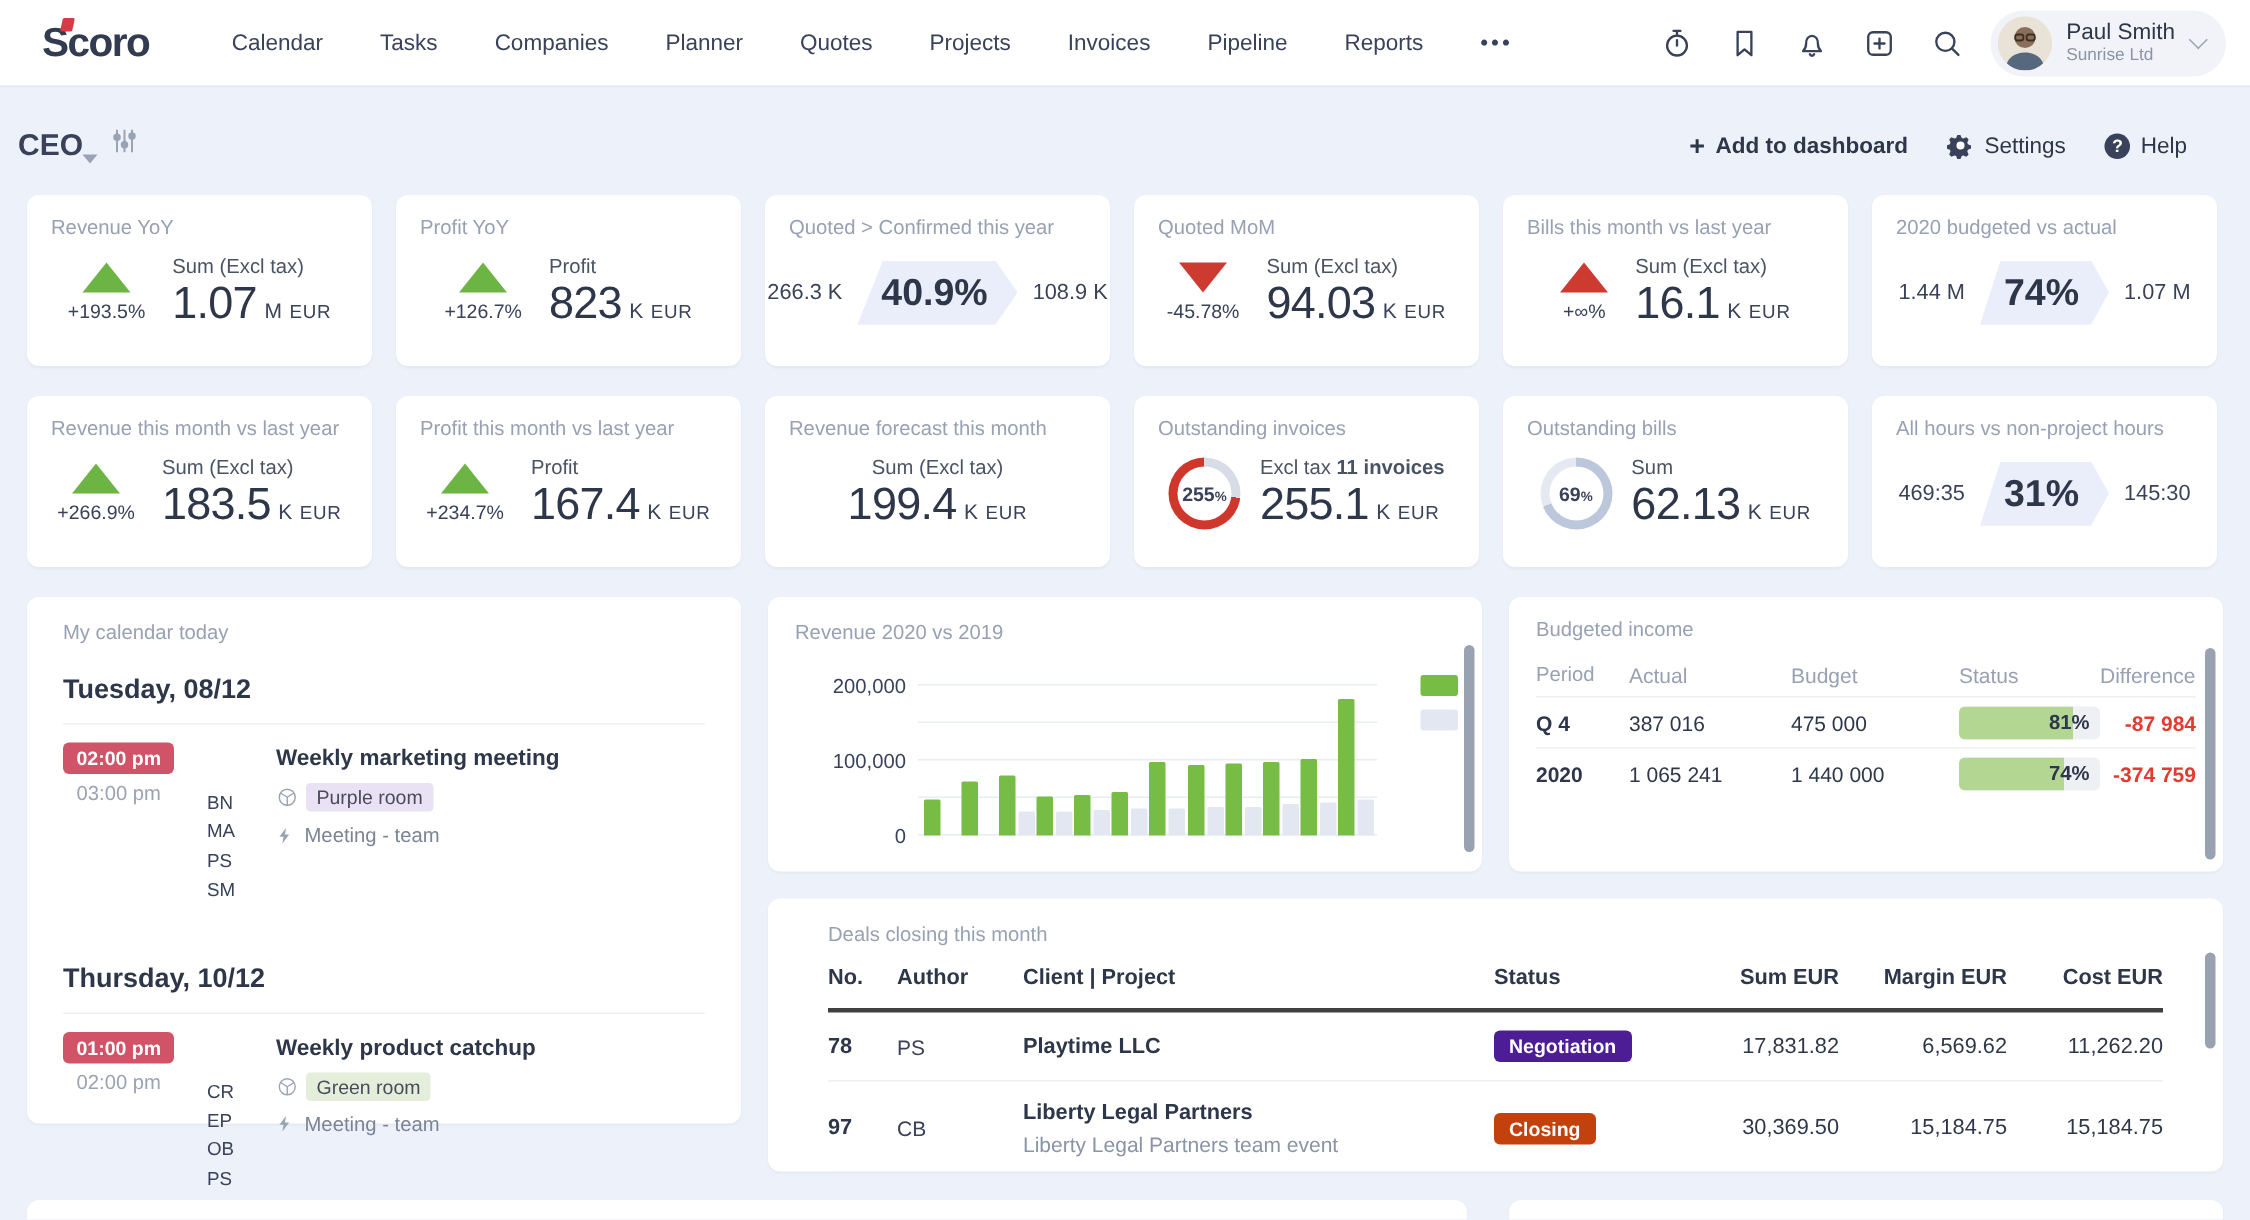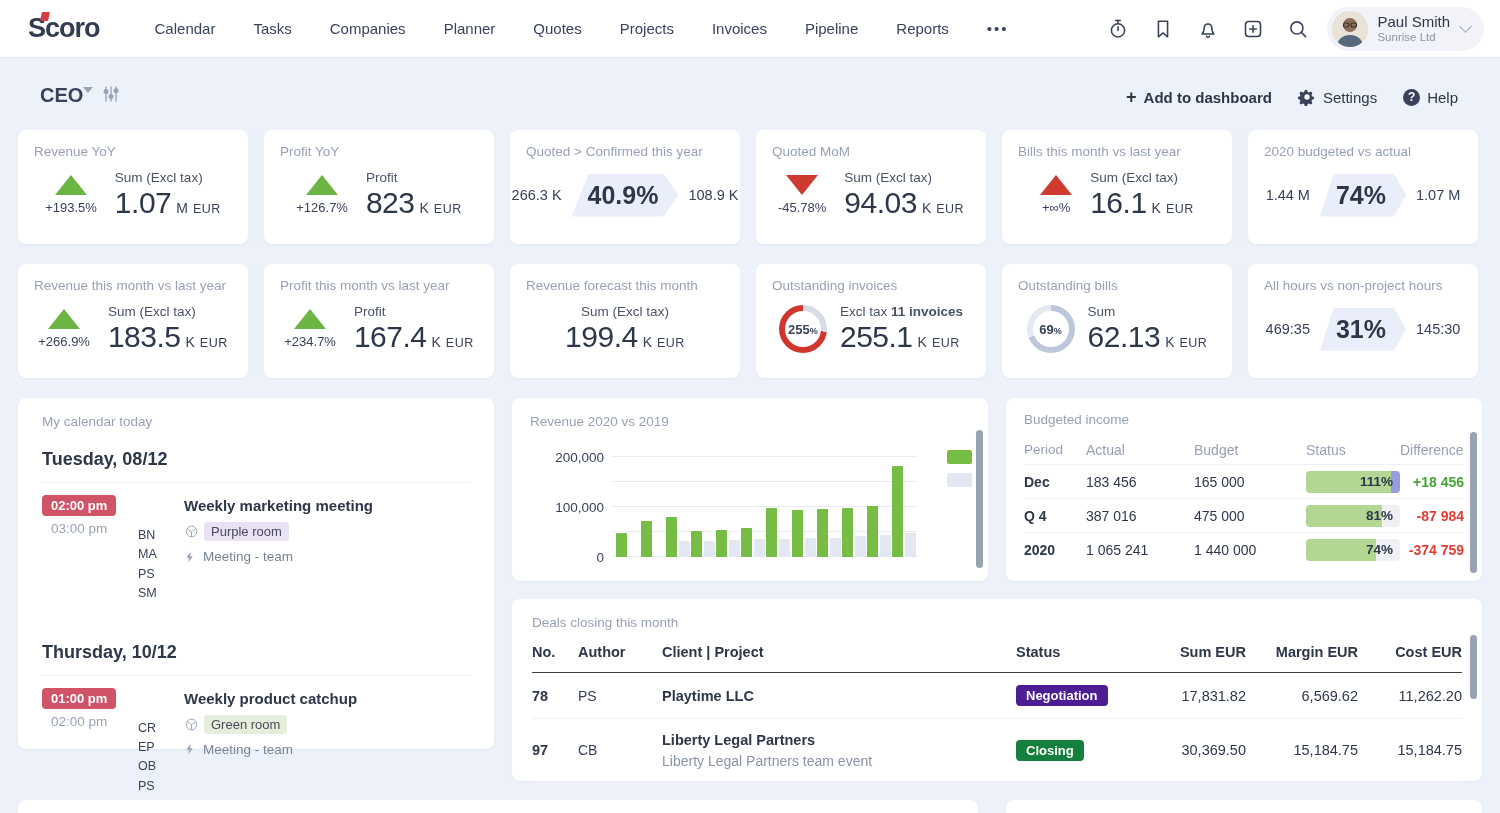--- a/index.html
+++ b/index.html
@@ -21,21 +21,21 @@
   .userpill { display:flex; align-items:center; gap:9px; background:#f1f3f8; border-radius:24px;
     padding:4px 14px 4px 5px; margin-right:16px; cursor:pointer; }
   .avatar { width:36px; height:36px; border-radius:50%; background:#e8ded2; overflow:hidden; position:relative; }
   .avatar svg { position:absolute; left:0; top:0; }
   .username { font-size:15px; color:#2e3749; line-height:1.1; }
   .usercompany { font-size:11.5px; color:#8a94a6; }
   .chev { width:9px; height:9px; border-right:1.8px solid #9aa3b3; border-bottom:1.8px solid #9aa3b3;
     transform:rotate(45deg); margin-left:2px; margin-top:-4px; }
 
   
-  .dashhead { position:absolute; left:40px; top:84px; display:flex; align-items:flex-start; }
+  .dashhead { position:absolute; left:12px; top:84px; display:flex; align-items:flex-end; }
   .dashtitle { font-size:20px; font-weight:700; color:#39425a; }
   .caret { width:0; height:0; border-left:5px solid transparent; border-right:5px solid transparent;
     border-top:6px solid #9aa3b3; margin-top:3px; }
   .sliders { margin-left:8px; }
   .headactions { position:absolute; right:42px; top:88px; display:flex; align-items:center; gap:26px; }
   .action { display:flex; align-items:center; gap:7px; font-size:15px; color:#2e3749; cursor:pointer; }
   .action.bold { font-weight:700; }
   .plus-glyph { font-size:18px; font-weight:700; line-height:1; }
   .helpcirc { width:17px; height:17px; border-radius:50%; background:#39425a; color:#fff; font-size:12px;
     font-weight:700; display:flex; align-items:center; justify-content:center; }
@@ -117,24 +117,24 @@
   .bper { font-size:14px; font-weight:700; color:#2e3749; }
   .sbar { position:relative; height:22px; background:#eef0f4; border-radius:4px; overflow:hidden; }
   .sfill { position:absolute; left:0; top:0; bottom:0; background:#b3d793; }
   .scap { position:absolute; right:0; top:0; bottom:0; width:9px; background:#959cdf;
     border-radius:0 4px 4px 0; display:none; }
   .stext { position:absolute; right:7px; top:3px; font-size:13.5px; font-weight:600; color:#2e3749; }
   .diff { text-align:right; font-size:14px; font-weight:600; }
   .diff.g { color:#46a434; } .diff.r { color:#e23b30; }
 
   
-  .deals { left:512px; top:599px; width:970px; height:182px; padding:16px 20px; }
+  .deals { left:512px; top:599px; width:970px; height:182px; padding:16px 40px; }
   .drow { display:grid; grid-template-columns:46px 84px 1fr 124px 106px 112px 104px; align-items:center; }
   .dhead { font-size:14.5px; font-weight:700; color:#2e3749; padding:14px 0 12px 0;
-    border-bottom:1px solid #404040; }
+    border-bottom:3px solid #404040; }
   .dbody { padding:12px 0; border-bottom:1px solid #eef0f4; cursor:pointer; }
   .dbody:last-child { border-bottom:none; }
   .dno { font-size:14.5px; font-weight:700; }
   .dauthor { font-size:14px; color:#39425a; }
   .dclient { font-size:14.5px; font-weight:700; color:#2e3749; }
   .dproject { font-size:14px; color:#8a94a6; margin-top:4px; }
   .num { text-align:right; font-size:14.5px; color:#2e3749; }
   .badge { display:inline-block; color:#fff; font-size:13px; font-weight:700; padding:3px 10px;
     border-radius:4px; }
 
@@ -565,31 +565,20 @@
   <div class="panel-title">Budgeted income</div>
   <div class="btable">
     <div class="brow bhead">
       <span>Period</span>
       <span class="bcell-r" style="color:#98a1b4;">Actual</span>
       <span class="bcell-r" style="color:#98a1b4;">Budget</span>
       <span class="bcell-r" style="color:#98a1b4; padding-right:4px;">Status</span>
       <span class="bcell-r" style="color:#98a1b4; padding-right:0;">Difference</span>
     </div>
     <div class="brow">
-      <span class="bper">Dec</span>
-      <span class="bcell-r">183 456</span>
-      <span class="bcell-r">165 000</span>
-      <span class="sbar">
-          <span class="sfill" style="width: 100%;"></span>
-          <span class="scap" style="display: block;"></span>
-          <span class="stext">111%</span>
-        </span>
-      <span class="diff g">+18 456</span>
-    </div>
-    <div class="brow">
       <span class="bper">Q 4</span>
       <span class="bcell-r">387 016</span>
       <span class="bcell-r">475 000</span>
       <span class="sbar">
           <span class="sfill" style="width: 81%;"></span>
           <span class="stext">81%</span>
         </span>
       <span class="diff r">-87 984</span>
     </div>
     <div class="brow">
@@ -624,21 +613,21 @@
     <span><span class="badge" style="background:#4c1d95;">Negotiation</span></span>
     <span class="num">17,831.82</span>
     <span class="num">6,569.62</span>
     <span class="num">11,262.20</span>
   </div>
   <div class="drow dbody">
     <span class="dno">97</span>
     <span class="dauthor">CB</span>
     <span><span class="dclient">Liberty Legal Partners</span>
       <div class="dproject">Liberty Legal Partners team event</div></span>
-    <span><span class="badge" style="background:#15803d;">Closing</span></span>
+    <span><span class="badge" style="background:#c2410c;">Closing</span></span>
     <span class="num">30,369.50</span>
     <span class="num">15,184.75</span>
     <span class="num">15,184.75</span>
   </div>
   <div class="scrollbar" style="top:36px; height:64px;"></div>
 </div>
 
 <div class="card stub" style="left:18px; top:800px; width:960px; height:13px;"></div>
 <div class="card stub" style="left:1006px; top:800px; width:476px; height:13px;"></div>
 

